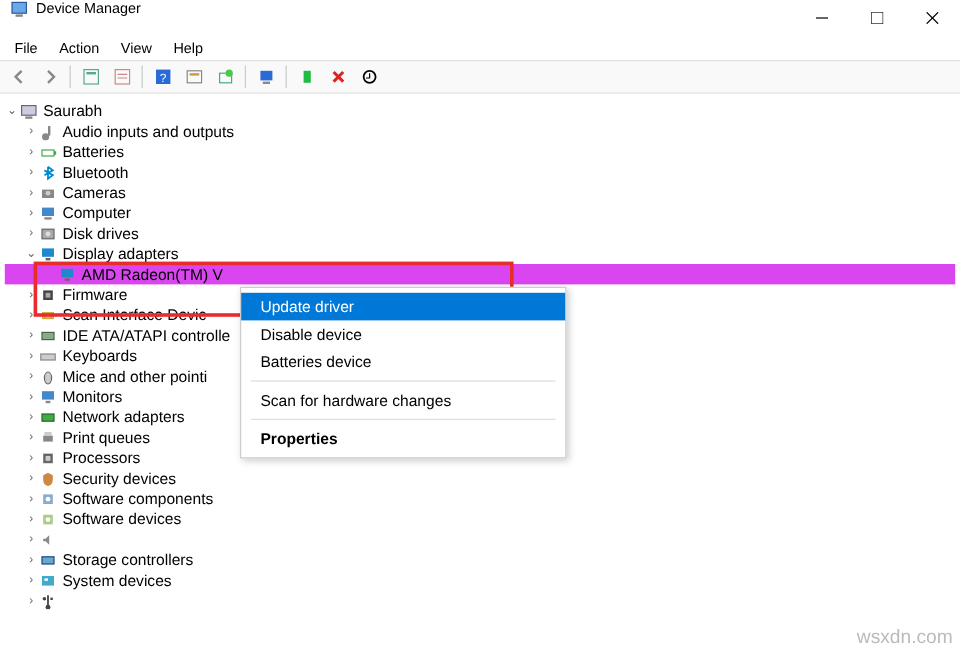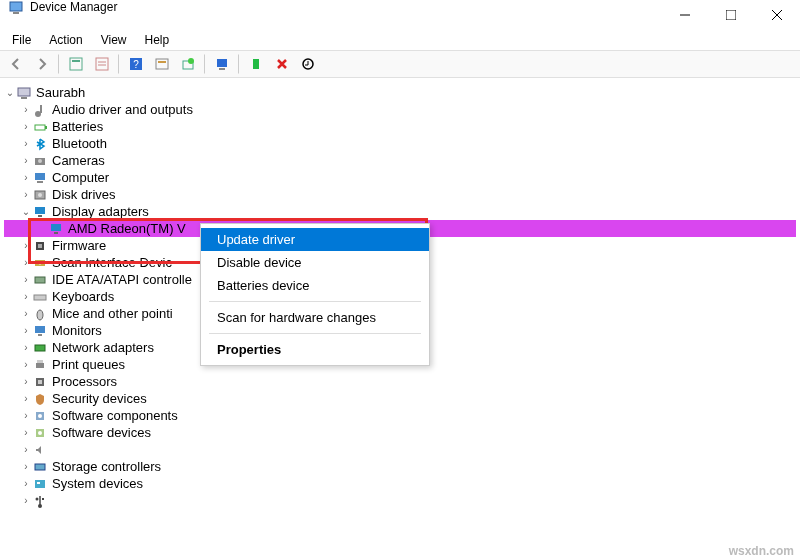--- a/index.html
+++ b/index.html
@@ -25,21 +25,21 @@
 .tico { width:16px; height:16px; margin-right:4px; display:inline-flex; align-items:center; justify-content:center; }
 .selected { background:#d946ef; }
 
 .highlight-box { position:absolute; border:3px solid #e82c2c; pointer-events:none; }
 
 .ctx { position:absolute; background:#fff; border:1px solid #ccc; box-shadow:2px 2px 6px rgba(0,0,0,.2); padding:4px 0; font-size:13px; }
 .ctx .item { padding:4px 16px; }
 .ctx .item.hl { background:#0078d7; color:#fff; }
 .ctx hr { border:none; border-top:1px solid #ddd; margin:4px 8px; }
 
-.watermark { position:absolute; bottom:2px; right:6px; font-size:12px; color:#bbb;font-weight:bold; }
+.watermark { position:absolute; bottom:19px; right:6px; font-size:16px; color:#bbb; }
 </style>
 </head>
 <body>
 
 <div class="titlebar">
   <span class="icon">
     <svg viewBox="0 0 16 16">
         <rect x="2" y="2" width="12" height="9" fill="#6aa8e8" stroke="#2a5a9a"></rect>
         <rect x="5" y="12" width="6" height="2" fill="#888"></rect>
       </svg>
@@ -155,21 +155,21 @@
   <div id="catlist">
       <div class="node">
         <span class="ind" style="width:16px"></span>
         <span class="exp">›</span>
         <span class="tico">
           <svg width="14" height="14">
             <circle cx="5" cy="11" r="3" fill="#888"></circle>
             <rect x="7" y="2" width="2" height="8" fill="#888"></rect>
           </svg>
         </span>
-        <span>Audio driver and outputs</span>
+        <span>Audio inputs and outputs</span>
       </div>
       <div class="node">
         <span class="ind" style="width:16px"></span>
         <span class="exp">›</span>
         <span class="tico">
           <svg width="14" height="14">
             <rect x="2" y="5" width="10" height="5" fill="none" stroke="#4a4"></rect>
             <rect x="12" y="6" width="2" height="3" fill="#4a4"></rect>
           </svg>
         </span>
@@ -406,21 +406,21 @@
             <circle cx="4" cy="5" r="1.5" fill="#444"></circle>
             <rect x="9" y="4" width="2" height="2" fill="#444"></rect>
           </svg>
         </span>
       </div>
     </div>
 </div>
 
 <div class="highlight-box" style="left:28px; top:218px; width:400px; height:46px;"></div>
 
-<div class="ctx" style="left:200px; top:223px; width:230px;">
+<div class="ctx" style="left:200px; top:239px; width:272px;">
   <div class="item hl">Update driver</div>
   <div class="item">Disable device</div>
   <div class="item">Batteries device</div>
   <hr>
   <div class="item">Scan for hardware changes</div>
   <hr>
   <div class="item" style="font-weight:bold">Properties</div>
 </div>
 
 <div class="watermark">wsxdn.com</div>

